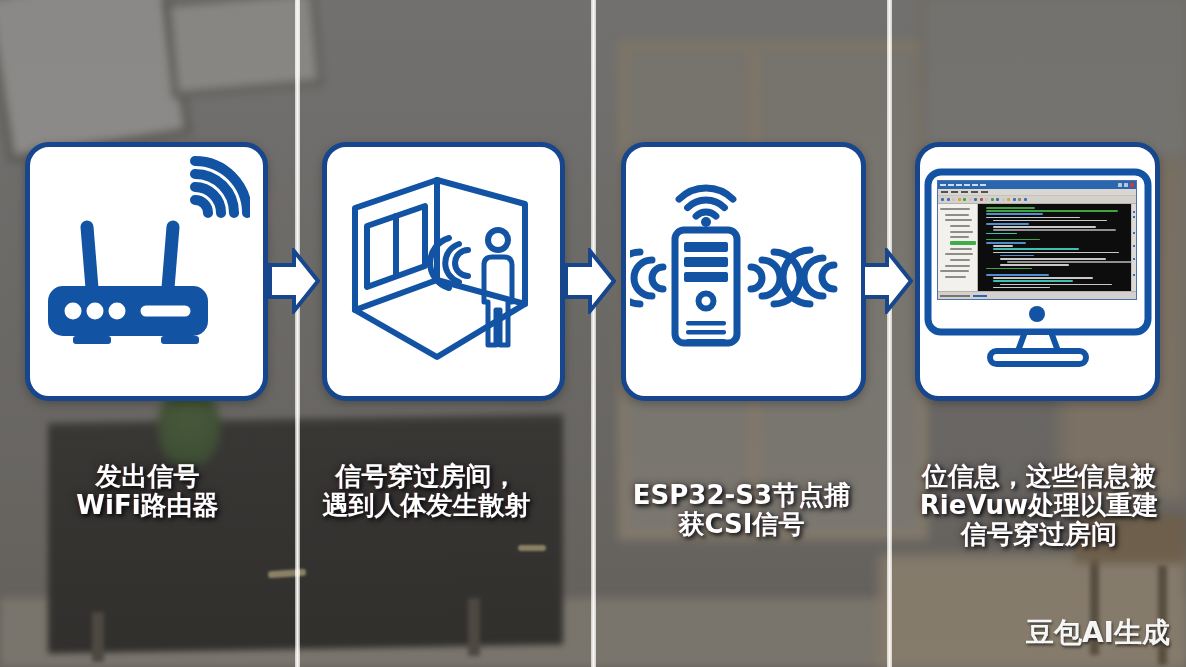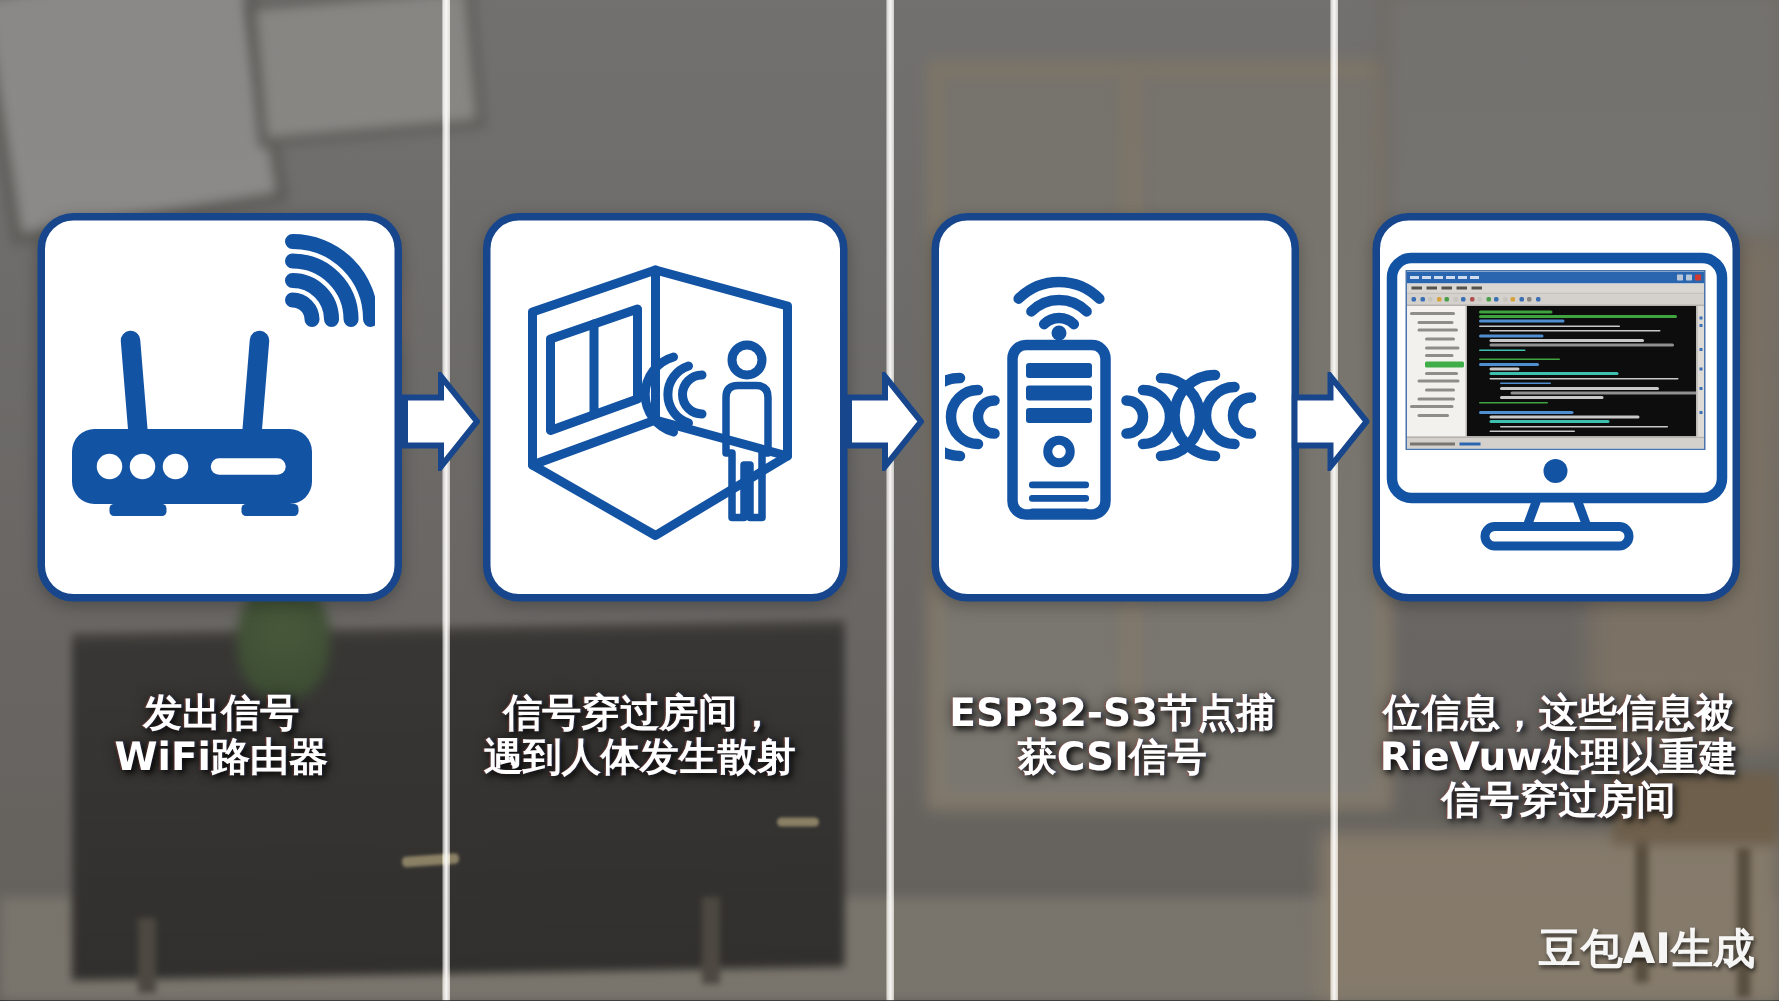--- a/index.html
+++ b/index.html
@@ -37,21 +37,21 @@
   .fl{fill:var(--blue,#1253a4);stroke:none;}
   .flw{fill:#fff;stroke:none;}
   .stf{stroke:var(--blue,#1253a4);fill:#fff;stroke-linejoin:round;}
   
   .arrow{position:absolute;top:248px;width:52px;height:66px;}
   .arrow polygon{fill:#fff;stroke:var(--border,#17468c);stroke-width:4;stroke-linejoin:miter;}
   .ar1{left:268px;} .ar2{left:564px;} .ar3{left:861px;}
   
   .caption{position:absolute;top:462px;text-align:center;color:#fff;font-weight:700;font-size:26px;line-height:29px;
     text-shadow:2px 2px 4px rgba(0,0,0,.9),0 0 10px rgba(0,0,0,.45),-1px 0 0 rgba(255,90,80,.28),1px 0 0 rgba(90,130,255,.28);}
-  .cap1{left:0;width:295px;} .cap2{left:300px;width:253px;} .cap3{left:596px;width:291px;} .cap4{left:892px;width:294px;}
+  .cap1{left:0;width:295px;} .cap2{left:300px;width:253px;} .cap3{left:596px;width:291px;margin-top:19px;} .cap4{left:892px;width:294px;}
   .watermark{position:absolute;left:958px;top:614px;width:212px;text-align:right;font-size:28px;font-weight:700;color:rgba(255,255,255,.95);
     text-shadow:1px 2px 3px rgba(0,0,0,.6);}
   
   .ide{position:absolute;left:17px;top:33px;width:200px;height:120px;background:#fff;border:1px solid #4a74ab;box-sizing:border-box;display:flex;flex-direction:column;overflow:hidden;}
   .ide-title{height:8px;background:var(--ide-title,#2a66b0);display:flex;align-items:center;gap:2px;padding:0 2px;flex:none;}
   .ide-title .menus{display:flex;gap:2px;align-items:center;}
   .tdash{width:6px;height:1.5px;background:#cfdcef;}
   .ide-title .spacer{flex:1;}
   .wbtns{display:flex;gap:1.5px;align-items:center;}
   .wbtn{width:4.5px;height:3.5px;border-radius:.5px;}

